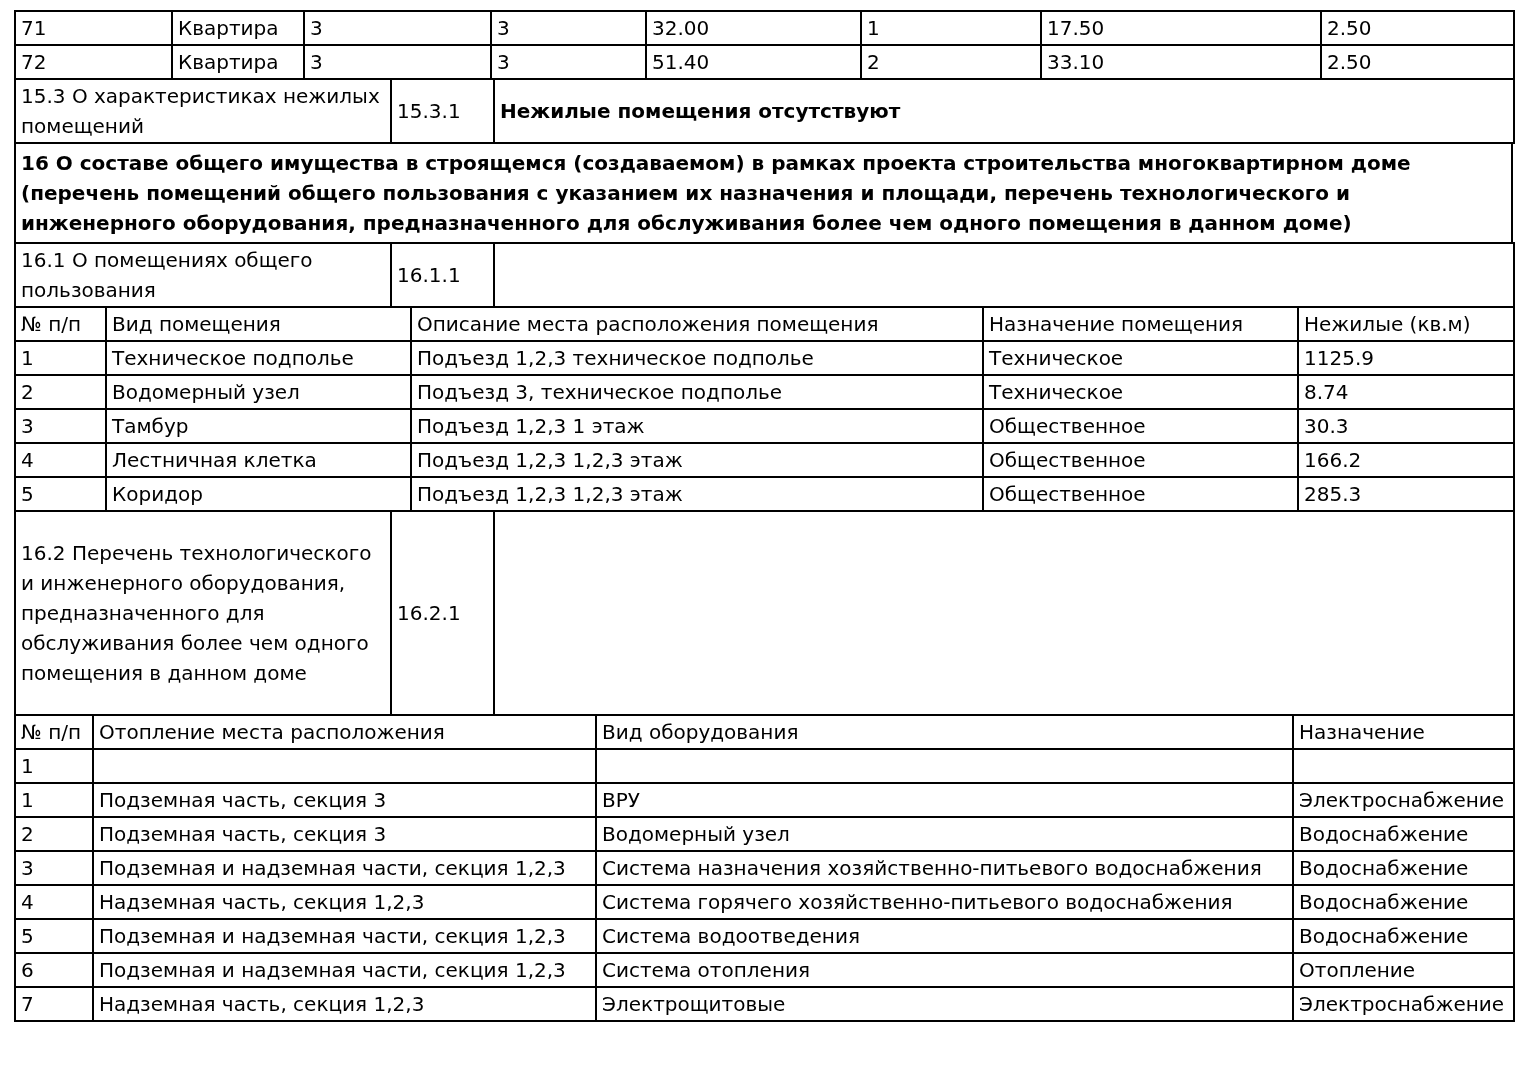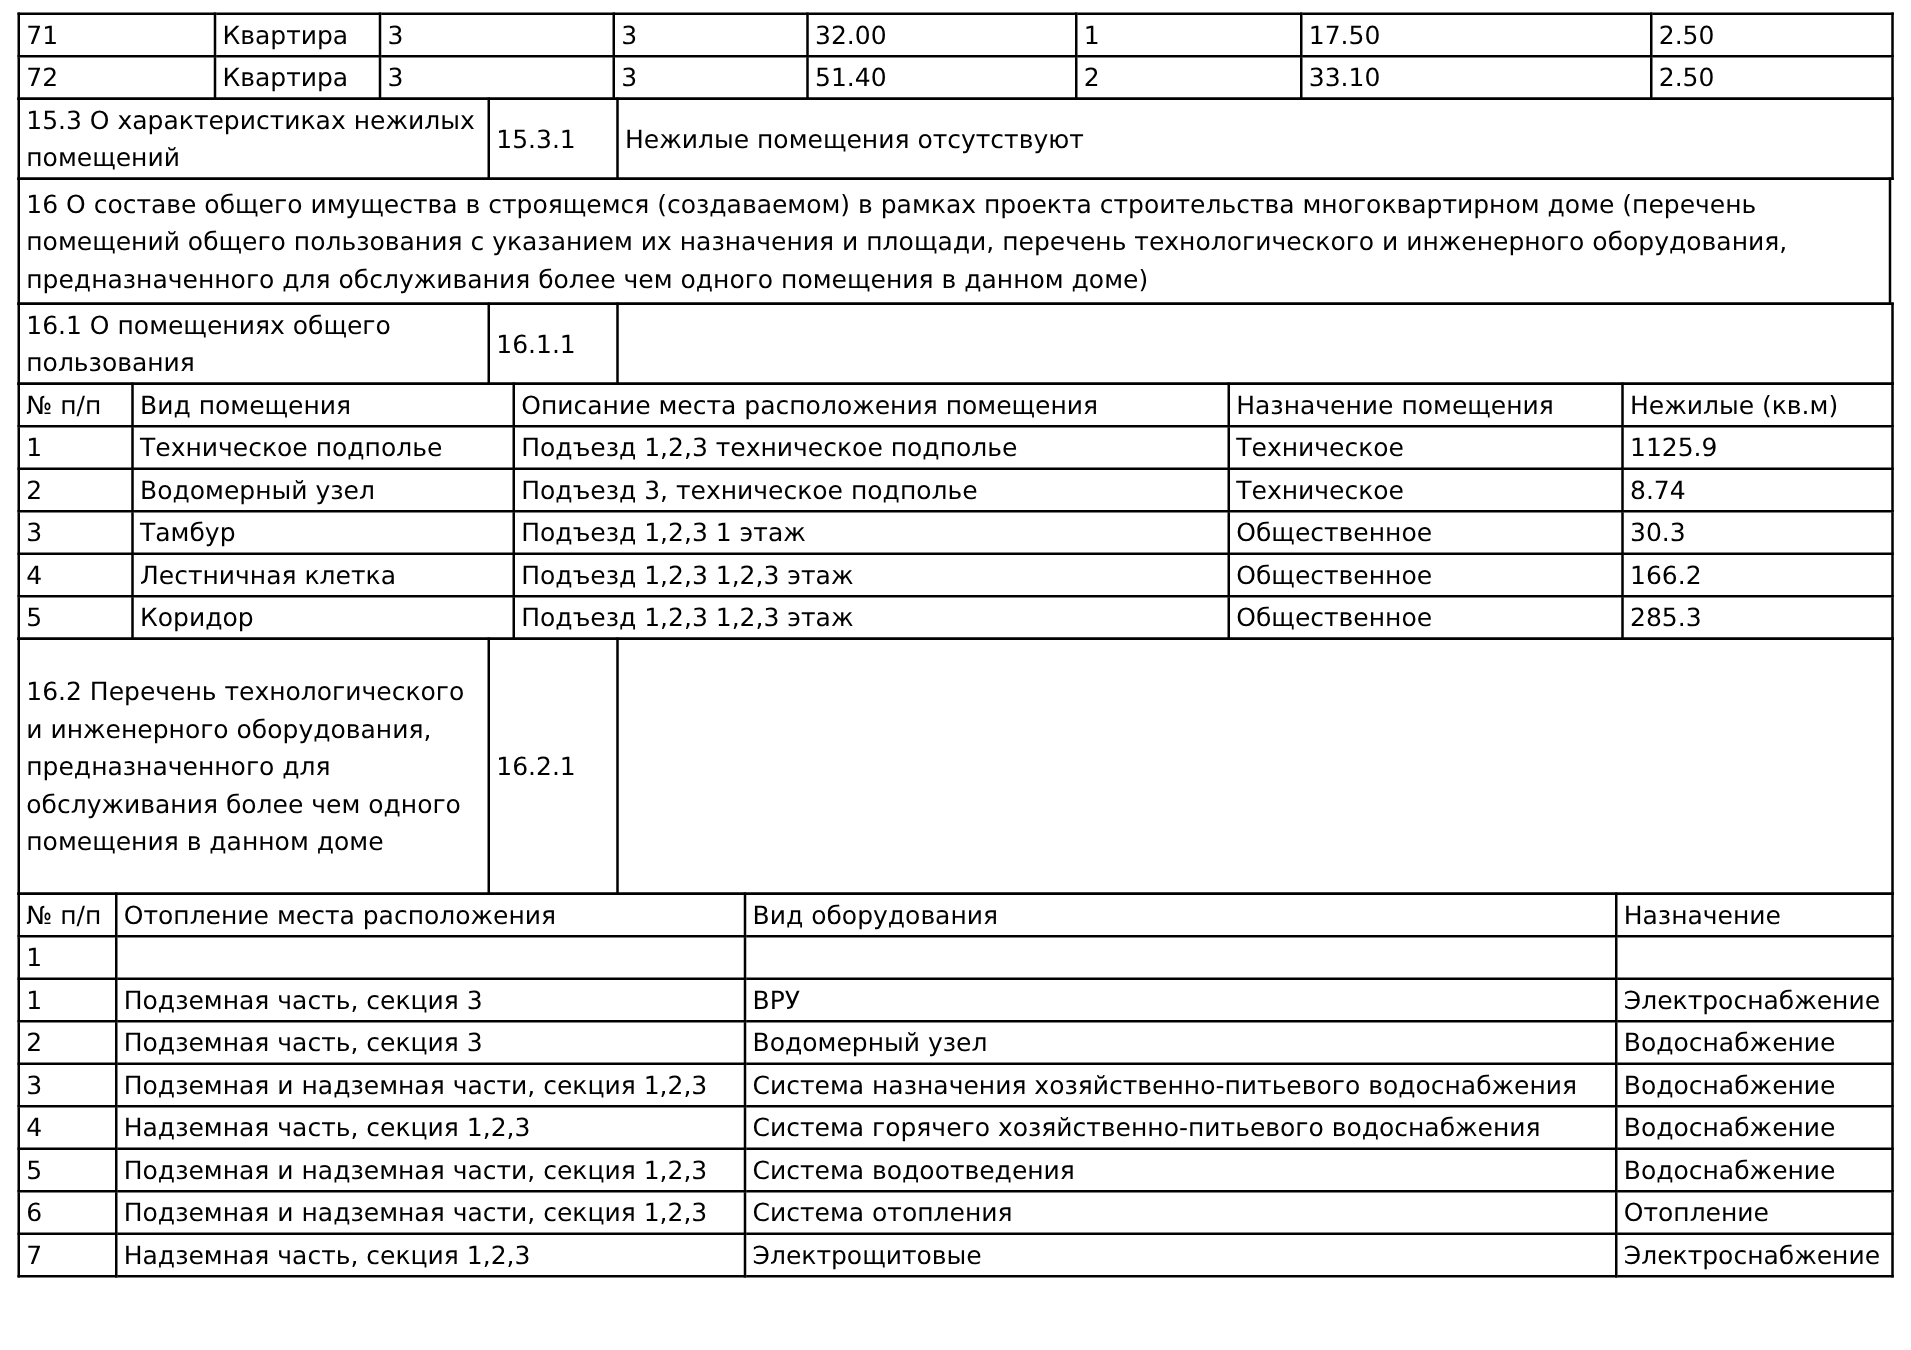--- a/index.html
+++ b/index.html
@@ -28,24 +28,24 @@
     font-size: 20px;
     line-height: 30px;
     padding: 1px 5px;
     vertical-align: middle;
     text-align: left;
     overflow: hidden;
     word-wrap: break-word;
   }
   tr { height: 23px; }
   tr.h62  { height: 62px; }
-  tr.h100 { height: 100px; }
+  tr.h100 { height: 100px; font-weight: bold; }
   tr.h58  { height: 58px; }
   tr.h162 { height: 204px; }
-  .bold { font-weight: normal; }
+  .bold { font-weight: bold; }
 </style>
 </head>
 <body>
 
 <div class="page">
 
   <table class="first">
     <colgroup>
       <col style="width:157px">
         <col style="width:132px">

